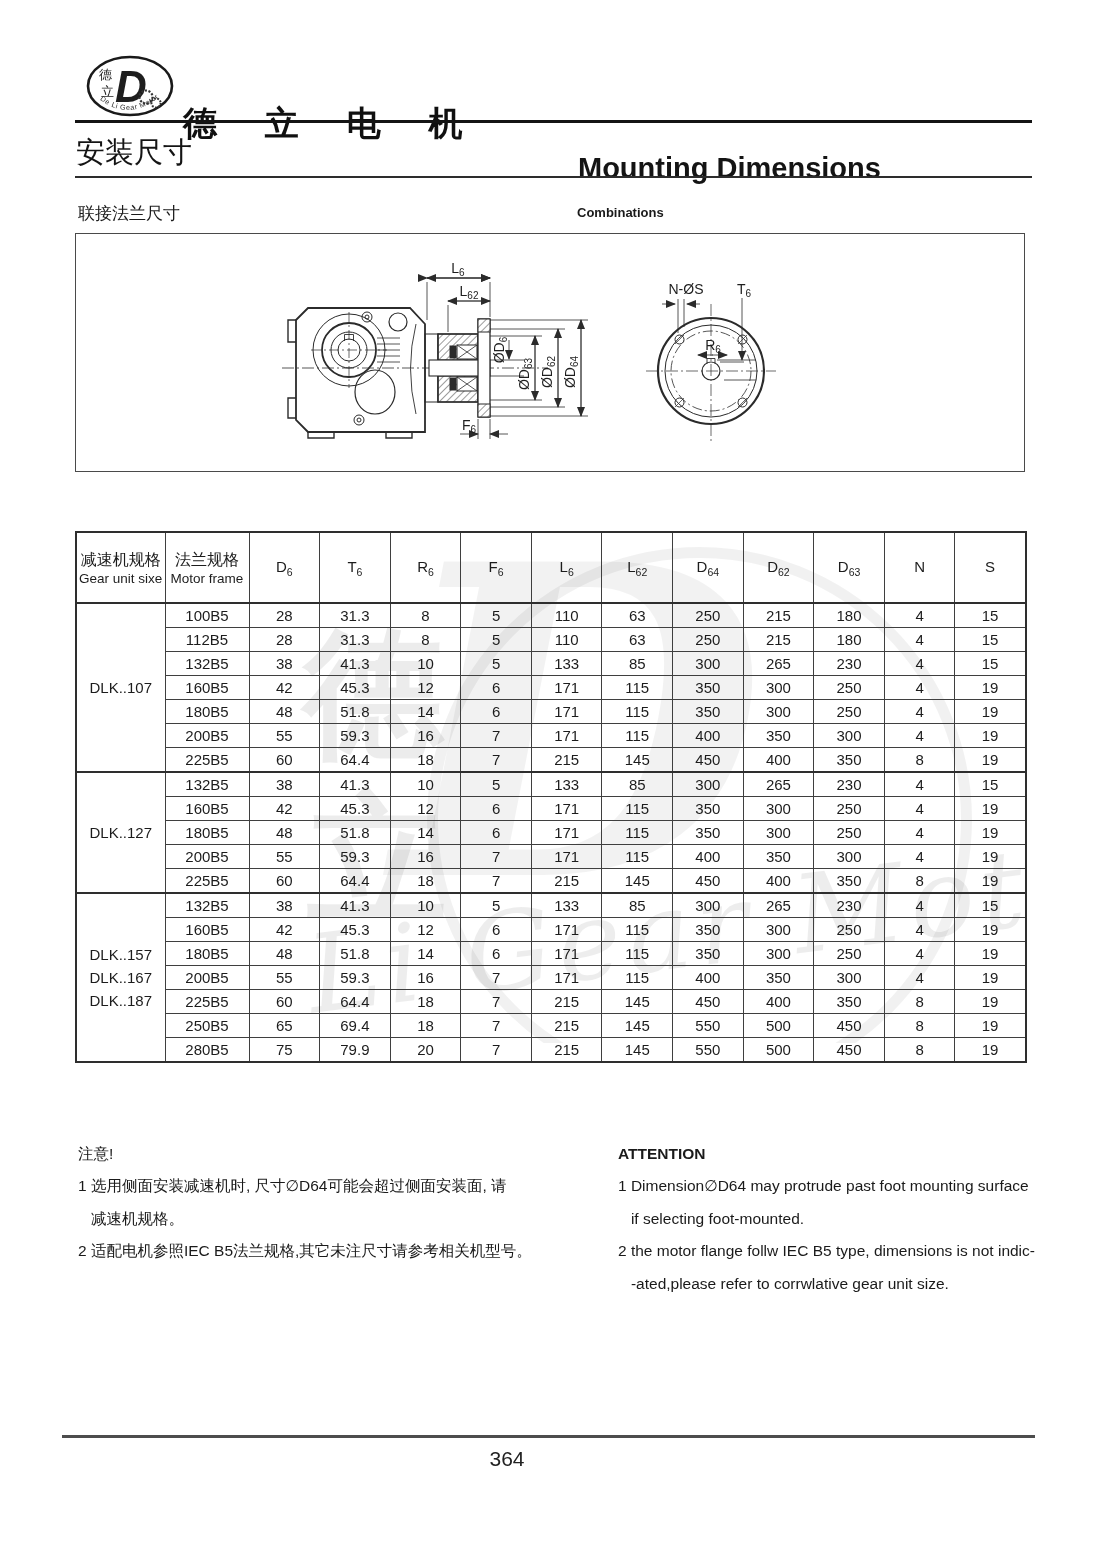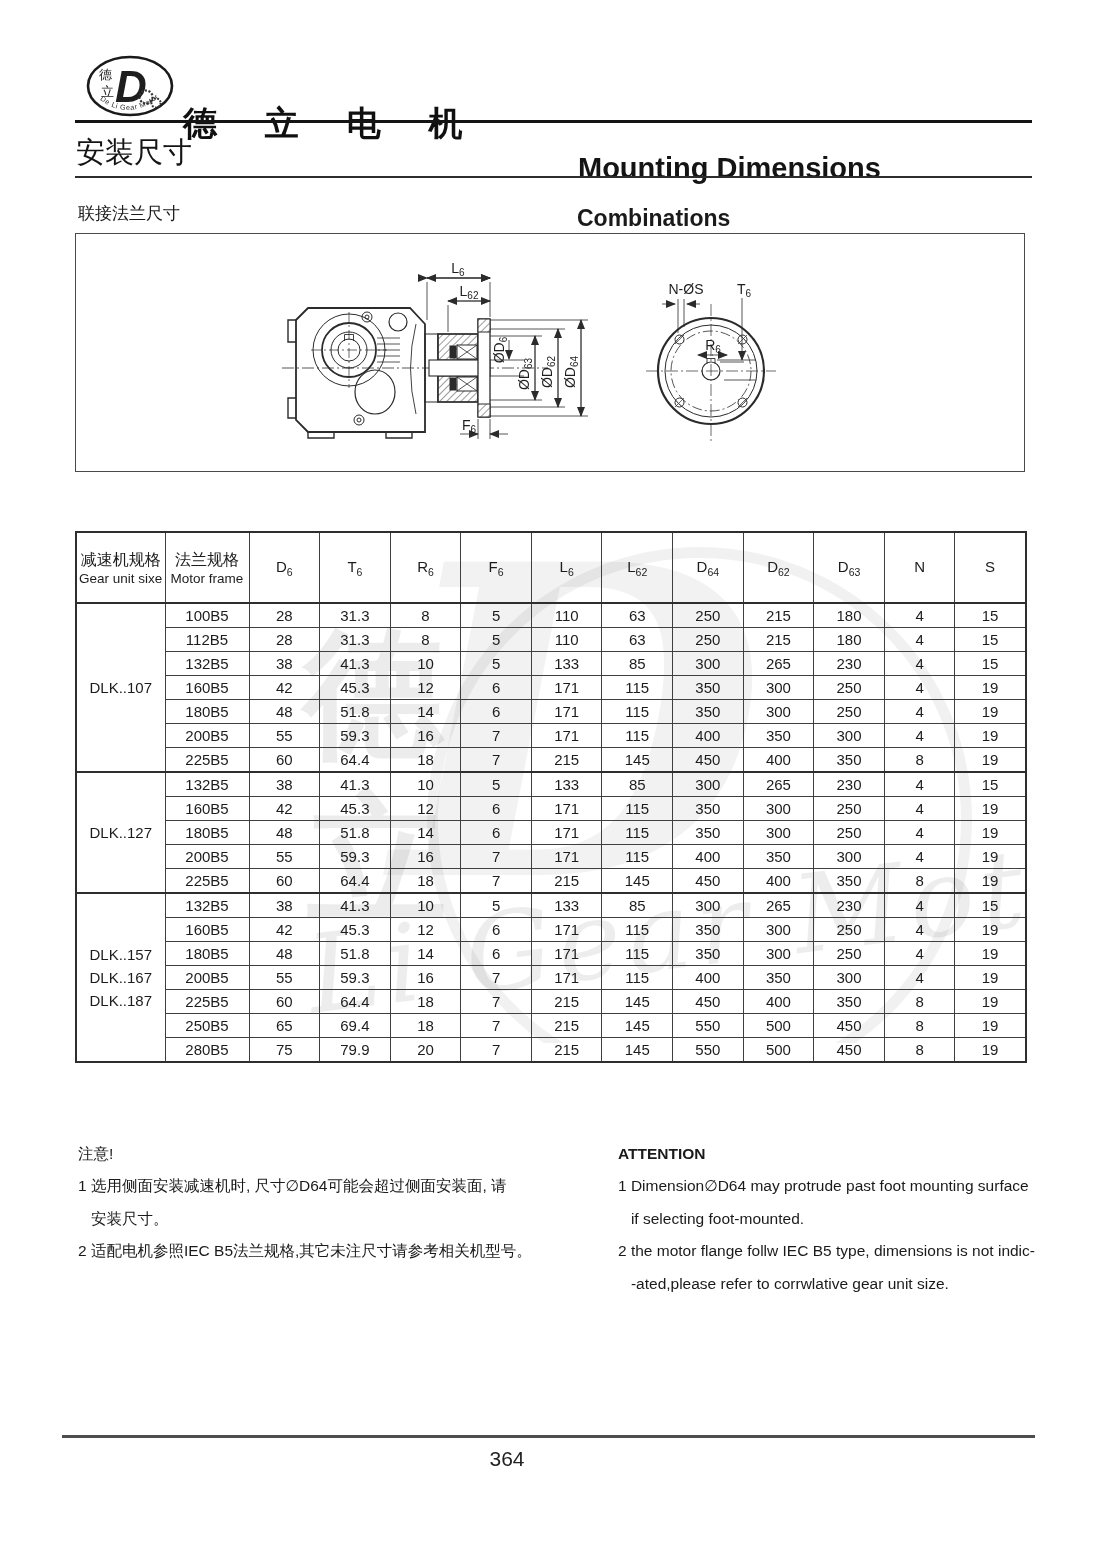--- a/index.html
+++ b/index.html
@@ -8,21 +8,21 @@
 
   
   .logo { position:absolute; left:84px; top:54px; width:92px; height:68px; }
   .company-zh { position:absolute; left:183px; top:62px; font-size:34px; font-weight:bold;
                 font-family:"DejaVu Serif", serif; letter-spacing:18px; color:#101010;margin-top:39px; }
   .rule-thick { position:absolute; left:75px; top:120px; width:957px; height:3px; background:#141414; }
   .title-zh { position:absolute; left:76px; top:133px; font-size:29px; font-weight:400; color:#141414; }
   .title-en { position:absolute; left:578px; top:152px; font-size:29px; font-weight:bold; color:#141414; }
   .rule-thin { position:absolute; left:75px; top:176px; width:957px; height:2px; background:#2d2d2d; }
   .sub-zh { position:absolute; left:78px; top:202px; font-size:17px; color:#1a1a1a; }
-  .sub-en { position:absolute; left:577px; top:205px; font-size:23px; font-weight:bold; color:#1a1a1a; }
+  .sub-en { position:absolute; left:577px; top:205px; font-size:13px; font-weight:bold; color:#1a1a1a; }
 
   
   .drawing-box { position:absolute; left:75px; top:233px; width:950px; height:239px; border:1px solid #4a4a4a; background:#fff; }
 
   
   .wm { position:absolute; left:75px; top:531px; width:950px; height:512px; overflow:hidden; z-index:0; }
   .wm-circle { position:absolute; left:352px; top:16px; width:545px; height:545px; border-radius:50%;
                border:11px solid rgba(0,0,0,0.055); }
   .wm-char1 { position:absolute; left:228px; top:70px; font-size:140px; font-family:"DejaVu Serif", serif;
               color:rgba(0,0,0,0.075); font-weight:bold; }
@@ -548,21 +548,21 @@
           <td>450</td>
           <td>8</td>
           <td>19</td>
         </tr>
       </tbody>
   </table>
 
   <div class="notes-zh">
     <div class="note-title">注意!</div>
     <div class="note-line">1 选用侧面安装减速机时, 尺寸∅D64可能会超过侧面安装面, 请</div>
-    <div class="note-line">   安装尺寸。</div>
+    <div class="note-line">   减速机规格。</div>
     <div class="note-line">2 适配电机参照IEC B5法兰规格,其它未注尺寸请参考相关机型号。</div>
   </div>
   <div class="notes-en">
     <div class="note-title">ATTENTION</div>
     <div class="note-line">1 Dimension∅D64 may protrude past foot mounting surface</div>
     <div class="note-line">   if selecting foot-mounted.</div>
     <div class="note-line">2 the motor flange follw IEC B5 type, dimensions is not indic-</div>
     <div class="note-line">   -ated,please refer to corrwlative gear unit size.</div>
   </div>
 

